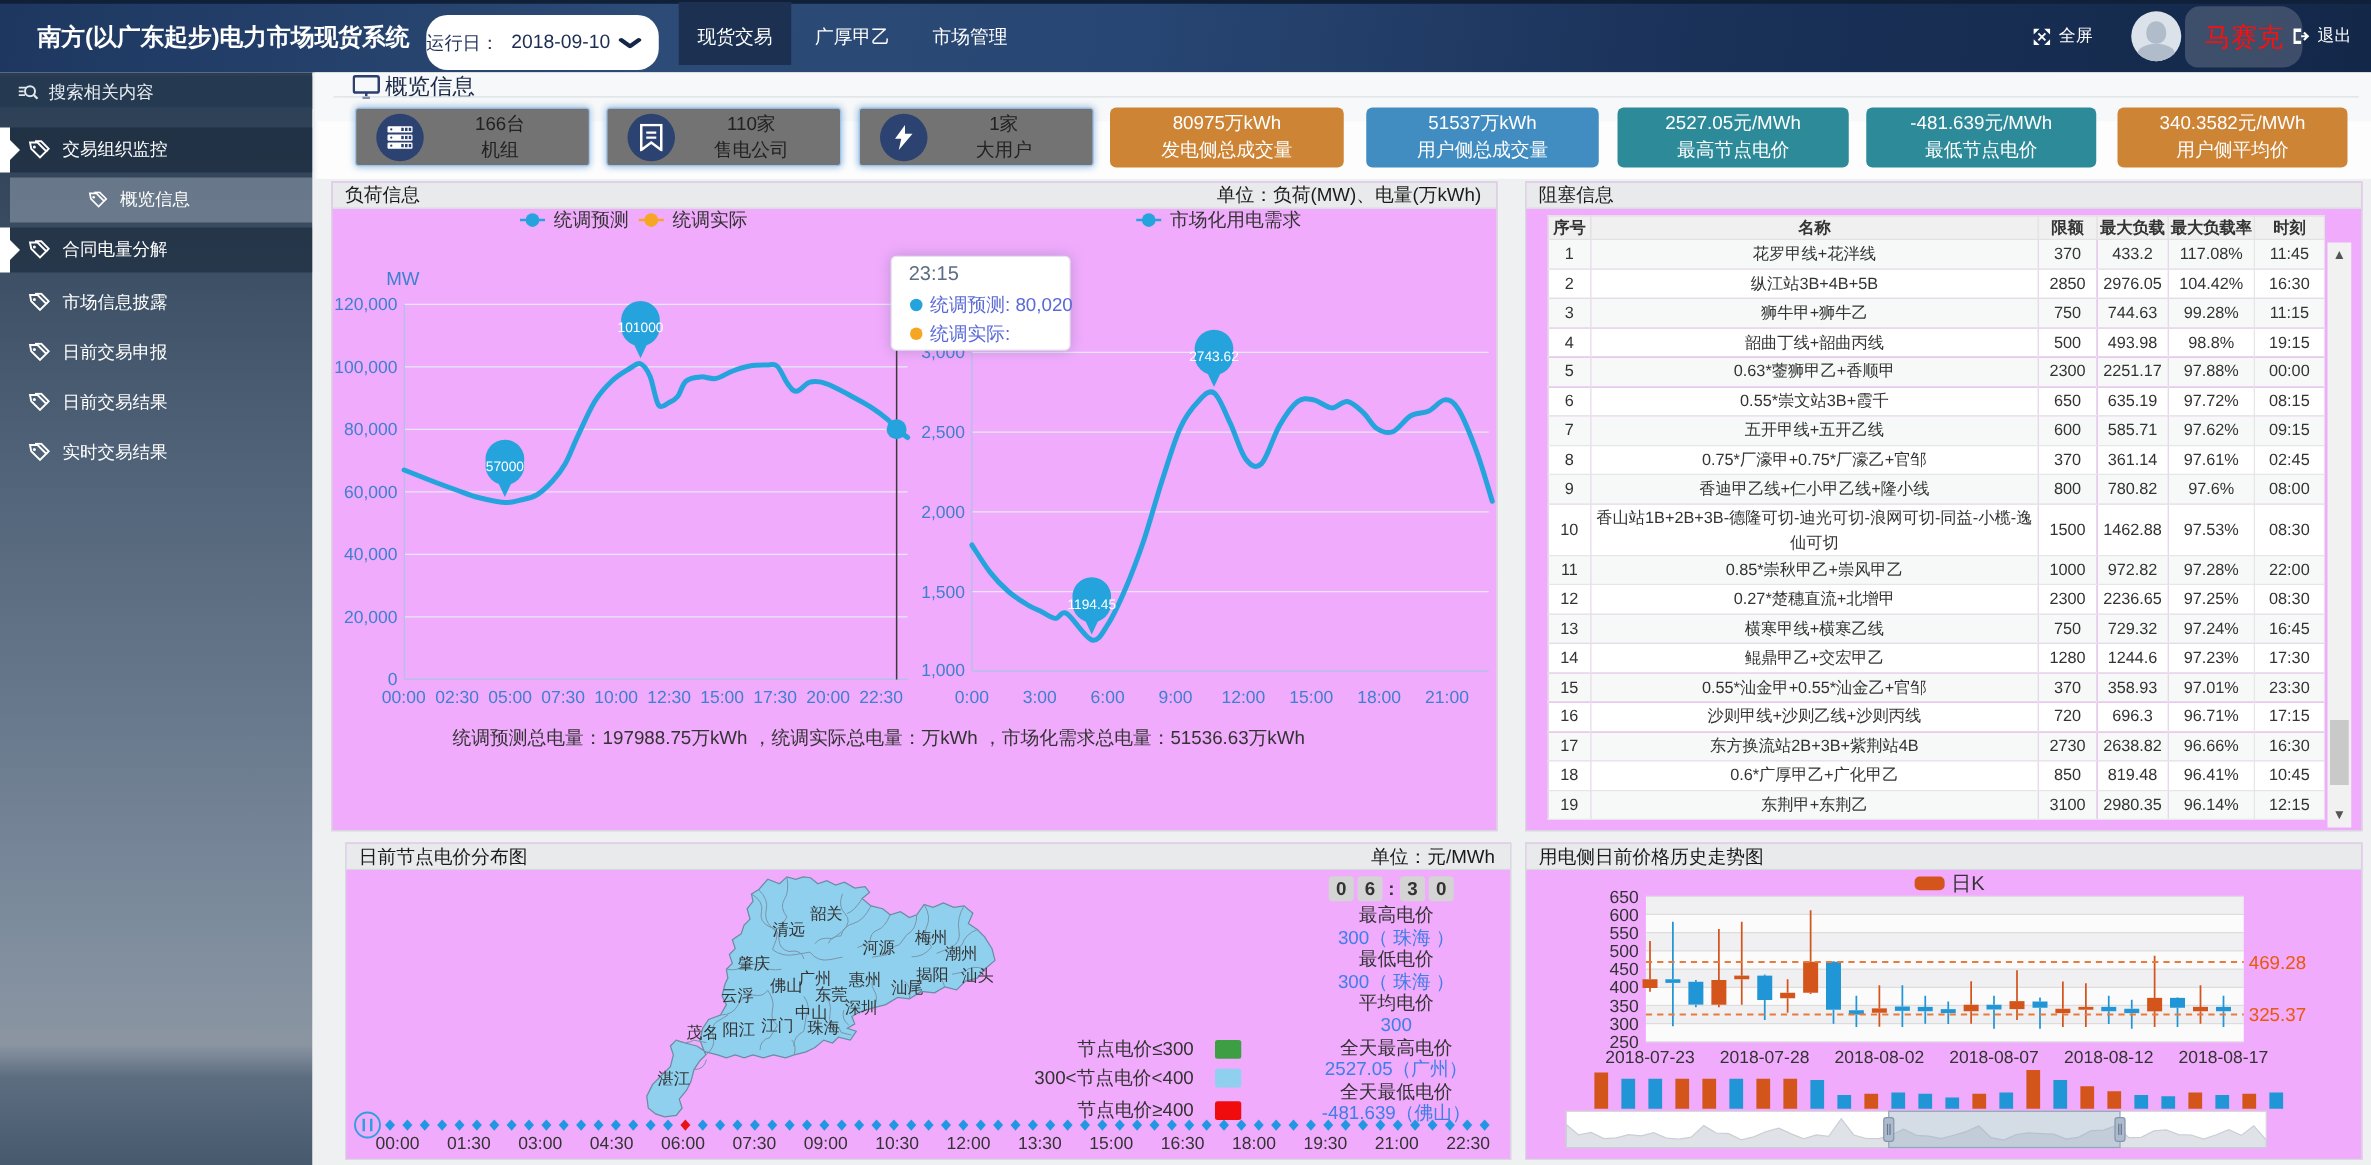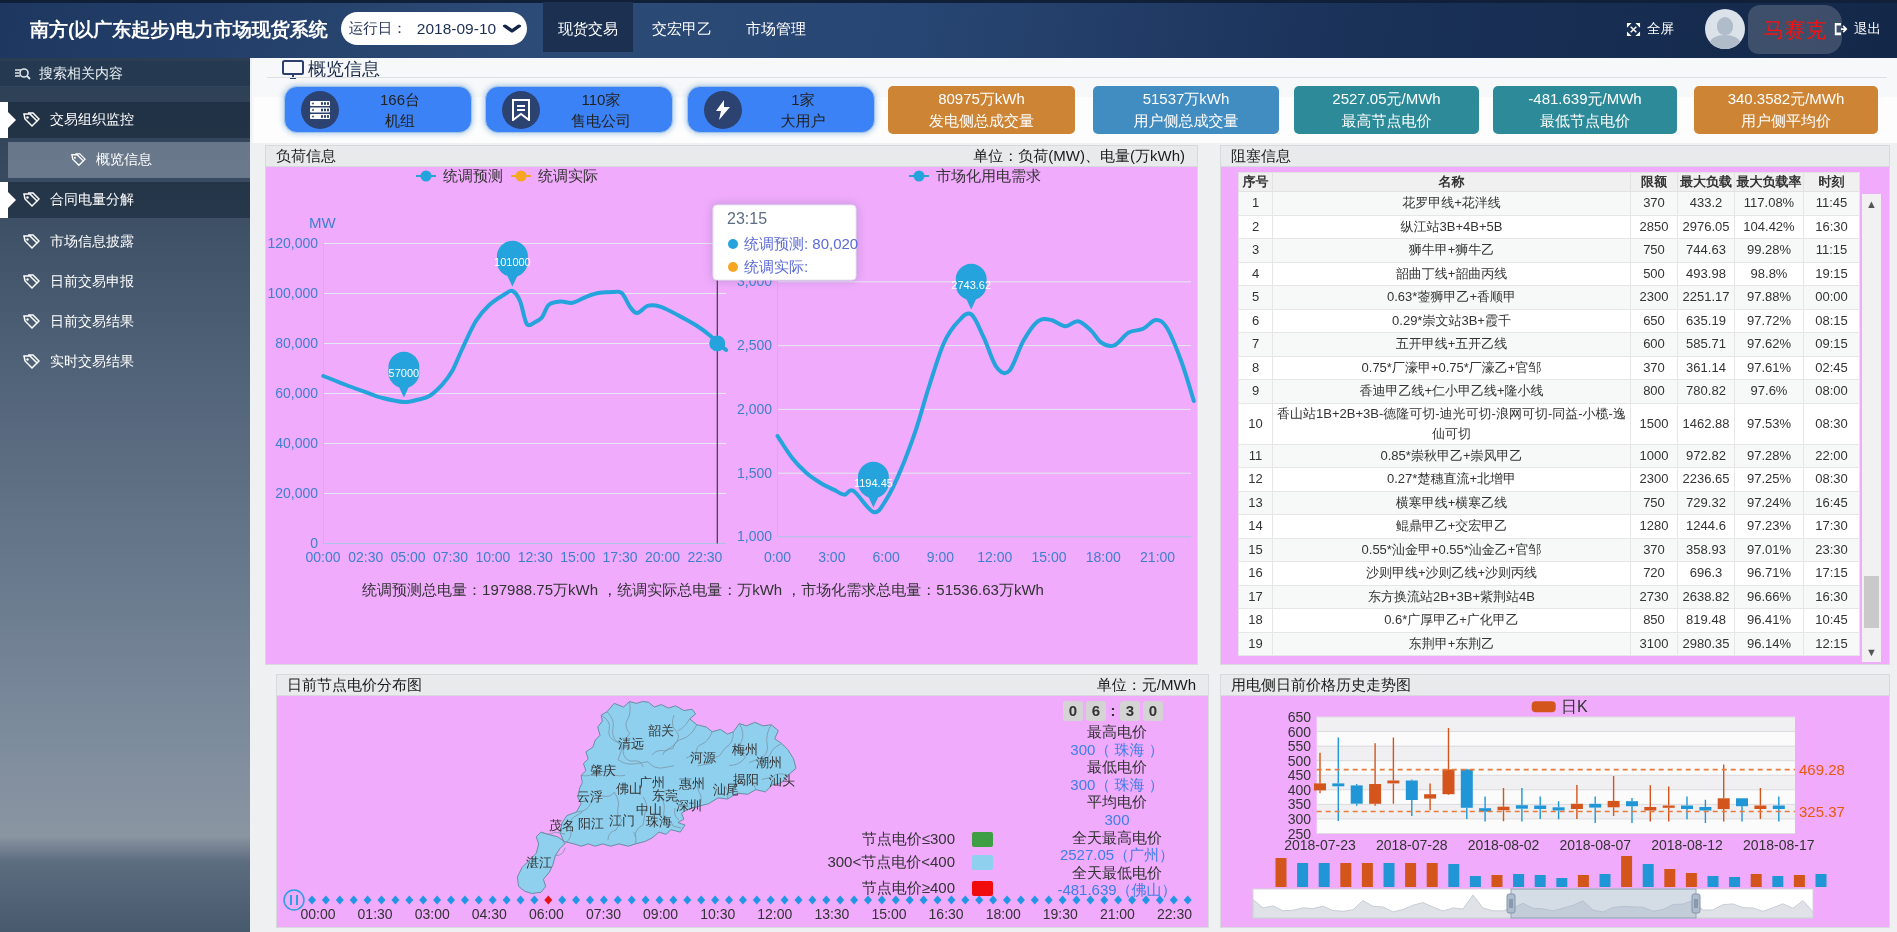--- a/index.html
+++ b/index.html
@@ -3,22 +3,22 @@
 <meta charset="utf-8">
 <style>
 * { margin:0; padding:0; box-sizing:border-box; }
 html,body { width:1897px; height:932px; overflow:hidden; font-family:"Liberation Sans", sans-serif; background:#eef0f1; }
 #app { position:relative; width:1897px; height:932px; }
 
 
 #topbar { position:absolute; left:0; top:0; width:1897px; height:58px;
   background:linear-gradient(100deg,#1d3760 0%,#2c4b76 28%,#284673 48%,#1a3158 72%,#132849 100%); box-shadow:inset 0 3px 0 #0f2038; }
 #brand { position:absolute; left:30px; top:17px; color:#ffffff; font-size:19px; font-weight:bold; }
-#runpill { position:absolute; left:341px; top:12px; width:186px; height:33px; background:#ffffff; border-radius:17px;
-  display:flex; align-items:center; justify-content:center; font-size:15px; color:#24355c; }
+#runpill { position:absolute; left:341px; top:12px; width:186px; height:44px; background:#ffffff; border-radius:17px;
+  display:flex; align-items:center; justify-content:flex-start; font-size:15px; color:#24355c; }
 #runpill .lbl { margin-right:10px; font-size:14.5px; }
 #runpill .val { font-size:15.5px; color:#1c2d52; }
 #runpill .chev { margin-left:8px; font-size:11px; color:#1c2d52; transform:scaleX(1.4); }
 .navtabs { position:absolute; left:543px; top:0; height:58px; display:flex; }
 .navtab { height:58px; padding:0 15px; margin-right:4px; display:flex; align-items:center; color:#fff; font-size:15px; }
 .navtab.active { background:linear-gradient(180deg, rgba(0,0,0,0) 0 2px, #1c3152 2px 52px, rgba(0,0,0,0) 52px 100%); }
 #fullscr { position:absolute; left:1626px; top:0; height:58px; display:flex; align-items:center; color:#fff; font-size:13.5px; }
 #avatar { position:absolute; left:1705px; top:9px; width:40px; height:40px; border-radius:50%; background:#dce2e9; overflow:hidden; }
 #avatar .head { position:absolute; left:12px; top:8px; width:16px; height:18px; background:#b0bcc9; border-radius:50% 50% 45% 45%; }
 #avatar .body { position:absolute; left:5px; top:26px; width:30px; height:16px; background:#b0bcc9; border-radius:50% 50% 0 0; }
@@ -40,21 +40,21 @@
 #submenu { position:absolute; left:8px; width:242px; height:36px; background:rgba(190,200,212,0.38); color:#fff; font-size:14px; display:flex; align-items:center; }
 #submenu svg { margin:0 10px 0 62px; }
 
 
 #main { position:absolute; left:250px; top:58px; width:1647px; height:874px; background:#eef0f1; }
 #ovstrip { position:absolute; left:2px; top:0; width:1645px; height:85px; background:#f7f8f9; }
 #ovtitle { position:absolute; left:30px; top:1px; height:20px; display:flex; align-items:center; color:#1c2b4a; font-size:18px; }
 #ovtitle svg { margin-right:4px; }
 #ovline { position:absolute; left:15px; top:19px; width:1620px; height:1px; background:#dcdfe3; }
 #cardrow { position:absolute; left:2px; top:39px; width:1645px; height:46px; background:#fdfdfd; }
-.wcard { position:absolute; top:-11px; height:47px; background:#3b82f6; border:1px solid #9fc4e8; border-radius:13px; box-shadow:0 0 6px rgba(120,170,220,0.8); display:flex; align-items:center; }
+.wcard { position:absolute; top:-11px; height:47px; background:#737373; border:1px solid #9fc4e8; border-radius:3px; box-shadow:0 0 6px rgba(120,170,220,0.8); display:flex; align-items:center; }
 .wcard .circ { width:38px; height:38px; border-radius:50%; background:#2c4271; margin-left:16px; display:flex; align-items:center; justify-content:center; }
 .wcard .txt { flex:1; text-align:center; font-size:15px; color:#222; line-height:21px; margin-right:10px; }
 .ccard { position:absolute; top:-11px; height:48px; border-radius:5px; color:#fff; text-align:center; font-size:15px; line-height:22px; padding-top:2px; }
 .ccard.orange { background:#cd8434; }
 .ccard.blue { background:#418dc2; }
 .ccard.teal { background:#2d8b99; }
 
 
 .panel { position:absolute; background:#f0abfc; border:1px solid #d7dadd; overflow:hidden; }
 .phead { height:21px; background:#e9eaec; border-bottom:1px solid #d7dadd; display:flex; align-items:center; justify-content:space-between; padding:0 12px 0 10px; font-size:15px; color:#1a1a1a; }
@@ -78,21 +78,21 @@
     <div id="brand">南方(以广东起步)电力市场现货系统</div>
     <div id="runpill">
         <span class="lbl">运行日：</span>
         <span class="val">2018-09-10</span>
         <svg class="chev" width="14" height="9" viewBox="0 0 14 9" style="margin-left:9px;">
           <path d="M2 2l5 5 5-5" fill="none" stroke="#16264a" stroke-width="3" stroke-linecap="round" stroke-linejoin="round"></path>
         </svg>
       </div>
     <div class="navtabs">
       <div class="navtab active">现货交易</div>
-      <div class="navtab">交宏甲乙</div>
+      <div class="navtab">广厚甲乙</div>
       <div class="navtab">市场管理</div>
     </div>
     <div id="fullscr"><svg width="15" height="15" viewBox="0 0 16 16" style="margin-right:6px;">
           <path d="M1 1h5L1 6zM15 1v5L10 1zM1 15v-5l5 5zM15 15h-5l5-5z" fill="#fff"></path>
           <path d="M5 5l6 6M11 5l-6 6" stroke="#fff" stroke-width="1.6"></path>
         </svg>全屏</div>
     <div id="avatar">
         <div class="head"></div>
         <div class="body"></div>
       </div>
@@ -373,21 +373,21 @@
         <tr>
               <td>5</td>
               <td>0.63*蓥狮甲乙+香顺甲</td>
               <td>2300</td>
               <td>2251.17</td>
               <td>97.88%</td>
               <td>00:00</td>
             </tr>
         <tr>
               <td>6</td>
-              <td>0.29*崇文站3B+霞千</td>
+              <td>0.55*崇文站3B+霞千</td>
               <td>650</td>
               <td>635.19</td>
               <td>97.72%</td>
               <td>08:15</td>
             </tr>
         <tr>
               <td>7</td>
               <td>五开甲线+五开乙线</td>
               <td>600</td>
               <td>585.71</td>

